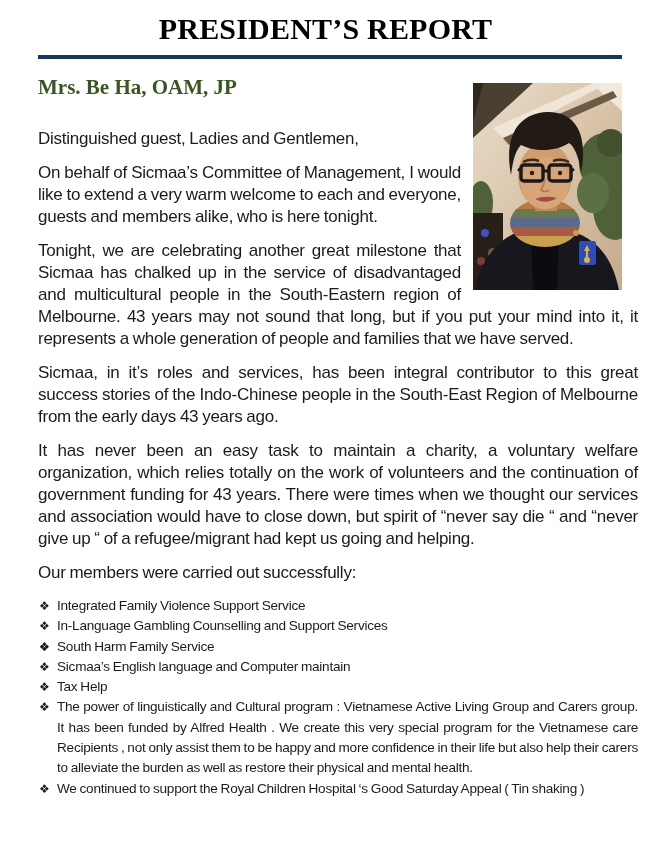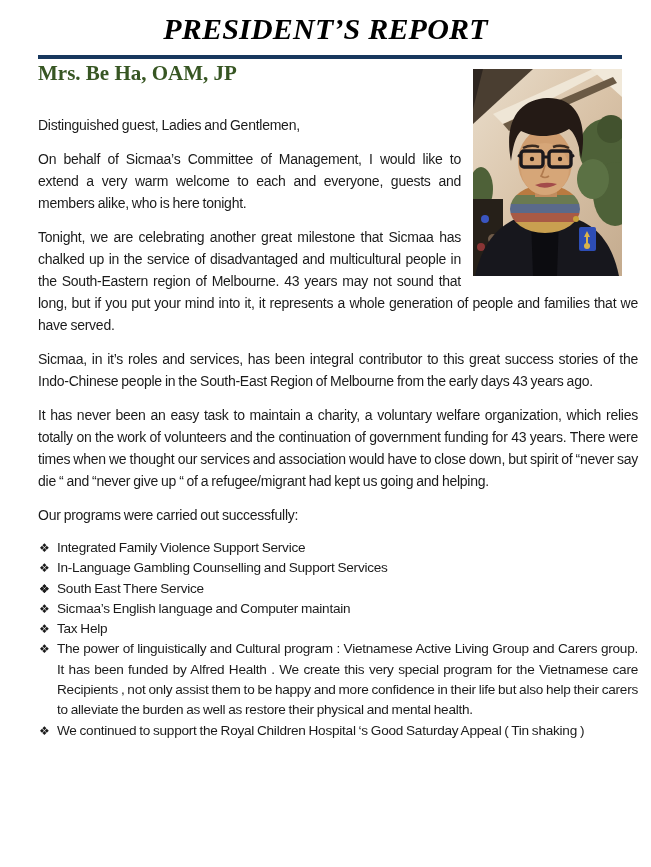--- a/index.html
+++ b/index.html
@@ -14,46 +14,45 @@
   }
   .report-title {
     margin: 0;
     padding-top: 12px;
     text-align: center;
     font-family: "Liberation Serif", serif;
     font-weight: bold;
     font-size: 30px;
     letter-spacing: 0.2px;
     color: #000000;
-    font-style: italic;
   }
   .inner { padding: 0 13px 0 38px; }
   .title-rule {
     height: 4px;
     margin: 9px 16px 0 0;
     background: var(--navy, #17375D);
   }
   .author-name {
-    margin: 2px 0 0 0;
+    margin: 16px 0 0 0;
     font-family: "Liberation Serif", serif;
     font-weight: bold;
     font-size: 21px;
     color: var(--green, #375623);
   }
   .photo-frame {
     float: right;
     width: 149px;
     height: 207px;
     margin: 8px 16px 8px 12px;
     overflow: hidden;
   }
   .photo-frame svg { display: block; width: 149px; height: 207px; }
   .body-text p {
     margin: 0 0 12px 0;
-    font-size: 14px;
+    font-size: 17px;
     line-height: 22px;
     letter-spacing: -0.25px;
     word-spacing: -0.6px;
   }
   .body-text p.first { margin-top: 28px; }
   .justify { text-align: justify; }
   .program-list { margin: 0; padding: 0; list-style: none; }
   .program-list li {
     position: relative;
     padding-left: 19px;
@@ -157,27 +156,27 @@
         </svg>
       </div>
 
       <h2 class="author-name">Mrs. Be Ha, OAM, JP</h2>
 
       <p class="first">Distinguished guest, Ladies and Gentlemen,</p>
       <p class="justify">On behalf of Sicmaa’s Committee of Management, I would  like to extend a very warm welcome to each and everyone, guests and members alike, who is here tonight.</p>
       <p class="justify">Tonight, we are celebrating another great milestone that  Sicmaa has chalked up in the service of disadvantaged and multicultural people in the South-Eastern region of Melbourne. 43 years may not sound that long, but if you put your mind into it, it represents a whole generation of people and families that we have served.</p>
       <p class="justify">Sicmaa, in it’s roles and services, has been integral contributor to this great success stories of the Indo-Chinese people in the South-East Region of Melbourne from the early days 43 years ago.</p>
       <p class="justify">It has never been an easy task to maintain a charity, a voluntary welfare organization, which relies totally on the work of volunteers and the continuation of government funding for 43 years. There were times when we thought our services and association would have to close down, but spirit of “never say die “ and “never give up “ of a refugee/migrant had kept us going and helping.</p>
-      <p>Our programs were carried out successfully:</p>
+      <p>Our members were carried out successfully:</p>
 
       <ul class="program-list">
         <li><span class="bullet">❖</span><span>Integrated Family Violence Support Service</span></li>
         <li><span class="bullet">❖</span><span>In-Language Gambling Counselling and Support Services</span></li>
         <li><span class="bullet">❖</span></li>
-        <li><span class="bullet">❖</span><span>South East There Service</span></li>
+        <li><span class="bullet">❖</span><span>South Harm Family Service</span></li>
         <li><span class="bullet">❖</span><span>Sicmaa’s English language and Computer maintain</span></li>
         <li><span class="bullet">❖</span><span>Tax Help</span></li>
         <li><span class="bullet">❖</span><span>The power of linguistically and Cultural program : Vietnamese Active Living Group and Carers group. It has been funded by Alfred Health . We create this very special program for the Vietnamese care Recipients , not only assist them to be happy and more confidence in their life but also help their carers to alleviate the burden as well as restore their physical and mental health.</span></li>
         <li><span class="bullet">❖</span><span>We continued to support the Royal Children Hospital ‘s Good Saturday Appeal ( Tin shaking )</span></li>
       </ul>
 
     </div>
   </div>
 </div>
 

